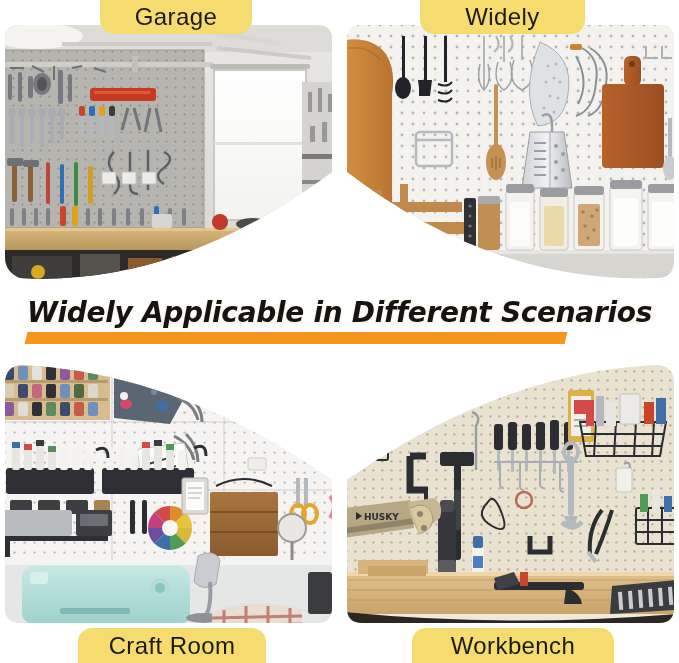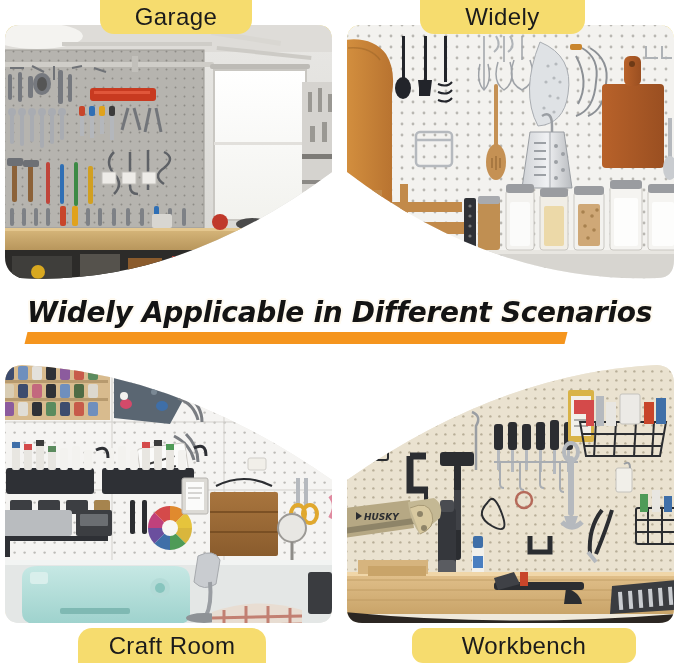--- a/index.html
+++ b/index.html
@@ -36,42 +36,42 @@
     border-radius:16px;
     -webkit-clip-path:path("M 3 18 Q 3 3 18 3 L 315 3 Q 330 3 330 18 L 330 238 Q 330 256 313 256 Q 150 262 3 150 Z");
     clip-path:path("M 3 18 Q 3 3 18 3 L 315 3 Q 330 3 330 18 L 330 238 Q 330 256 313 256 Q 150 262 3 150 Z");
   }
   .p-craft{left:2px;top:360px;width:333px;height:268px;}
   .p-craft .frame,.p-craft .photo{
     border-radius:16px;
     -webkit-clip-path:path("M 3 22 Q 4 6 20 5 Q 175 12 330 120 L 330 248 Q 330 263 315 263 L 18 263 Q 3 263 3 248 Z");
     clip-path:path("M 3 22 Q 4 6 20 5 Q 175 12 330 120 L 330 248 Q 330 263 315 263 L 18 263 Q 3 263 3 248 Z");
   }
-  .p-bench{left:344px;top:360px;width:333px;height:268px;font-style:italic;}
+  .p-bench{left:344px;top:360px;width:333px;height:268px;}
   .p-bench .frame,.p-bench .photo{
     border-radius:16px;
     -webkit-clip-path:path("M 330 22 Q 329 6 313 5 Q 158 12 3 120 L 3 248 Q 3 263 18 263 L 315 263 Q 330 263 330 248 Z");
     clip-path:path("M 330 22 Q 329 6 313 5 Q 158 12 3 120 L 3 248 Q 3 263 18 263 L 315 263 Q 330 263 330 248 Z");
   }
 
   
   .badge{
     position:absolute;
     background:#f6dc6e;
     border-radius:14px;
     display:flex;align-items:center;justify-content:center;
     font-size:24px;color:#1b1b1b;
     letter-spacing:.4px;
     font-family:Liberation Sans, sans-serif;
     box-sizing:border-box;
   }
   .b-garage{left:100px;top:0px;width:152px;height:34px;border-top-left-radius:0;border-top-right-radius:0;}
   .b-kitchen{left:420px;top:0px;width:165px;height:34px;border-top-left-radius:0;border-top-right-radius:0;}
   .b-craft{left:78px;top:628px;width:188px;height:35px;border-bottom-left-radius:0;border-bottom-right-radius:0;}
-  .b-bench{left:412px;top:628px;width:224px;height:35px;border-bottom-left-radius:0;border-bottom-right-radius:0;border-radius:11px;}
+  .b-bench{left:412px;top:628px;width:202px;height:35px;border-bottom-left-radius:0;border-bottom-right-radius:0;}
 
   
   .headline-wrap{position:absolute;left:0;top:296px;width:679px;height:56px;padding-left:28px;}
   .hl-bar{
     position:absolute;left:26px;top:36px;width:540px;height:12px;
     background:#f5951e;
     transform:skewX(-14deg);
   }
   .headline{
     position:absolute;left:0;top:0;width:679px;text-align:center;

